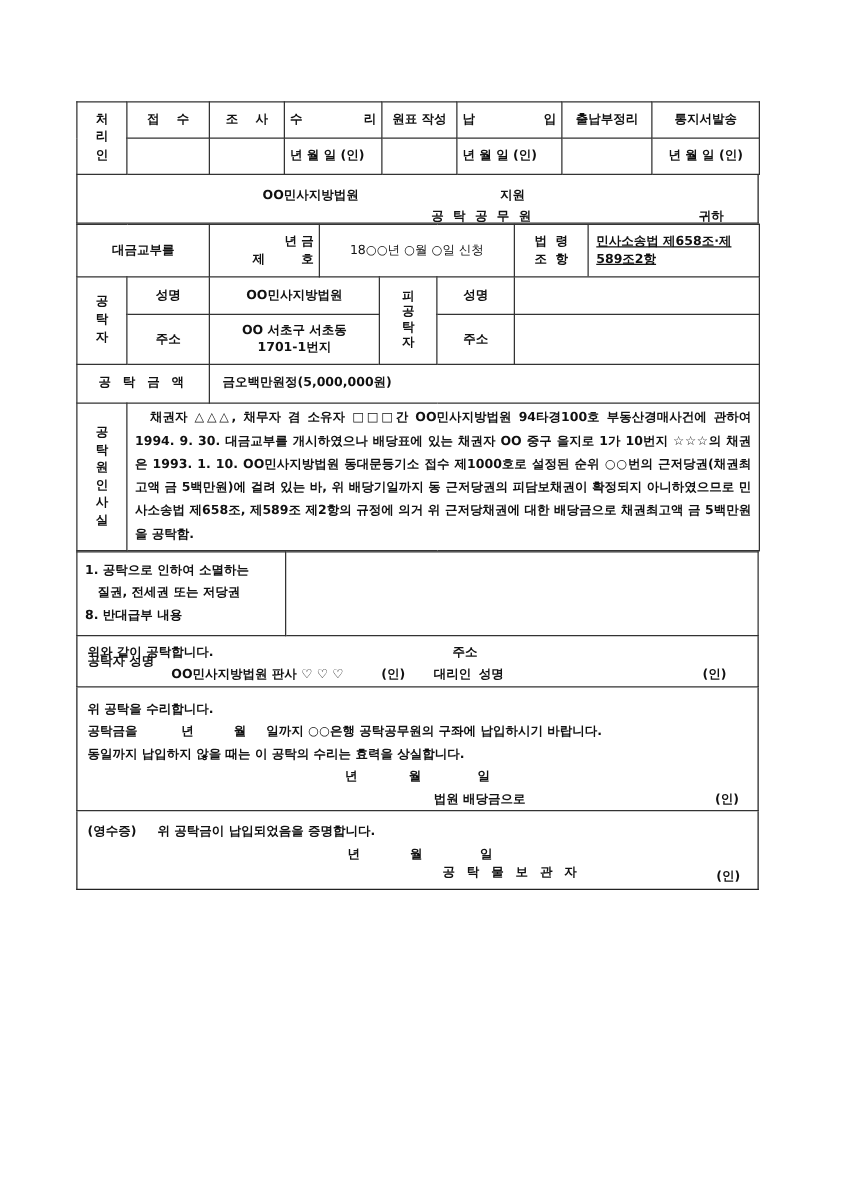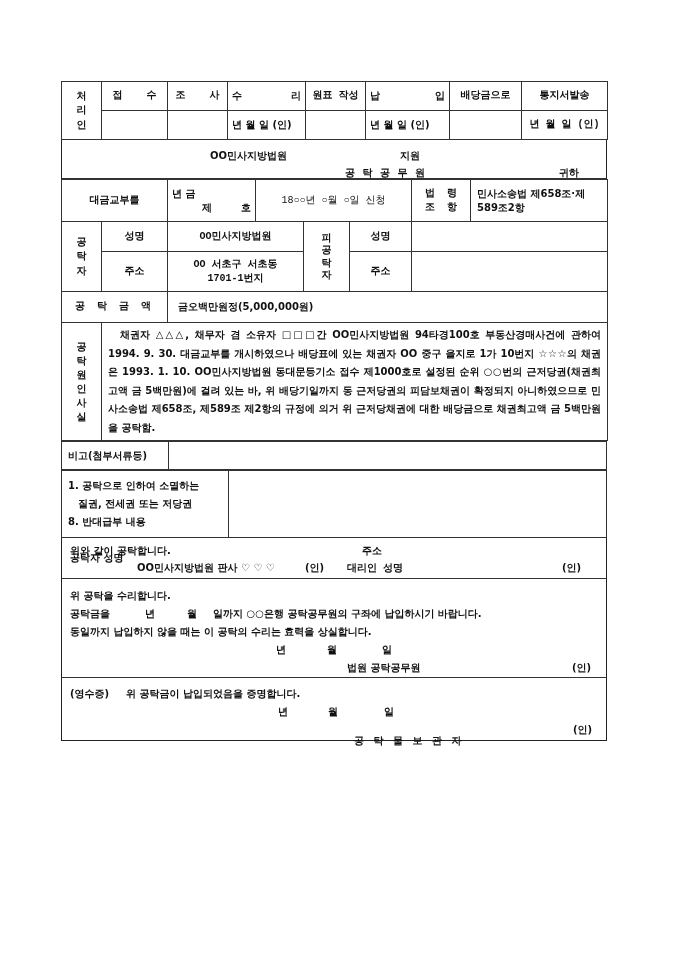--- a/index.html
+++ b/index.html
@@ -1,22 +1,22 @@
 <!DOCTYPE html>
 <html><head>
 <meta charset="utf-8">
 <style>
   html, body { margin: 0; padding: 0; background: #ffffff; }
   body { width: 680px; height: 962px; position: relative; font-family: "DejaVu Sans", "Liberation Sans", sans-serif; color: #111; }
   .form { position: absolute; left: 61px; top: 81px; width: 546px; }
   table { border-collapse: collapse; width: 100%; table-layout: fixed; }
   td { border: 1px solid #333; font-size: 10px; padding: 0 4px; vertical-align: middle; line-height: 1.35; }
   .outer { border: 1.5px solid #222; }
-  .c { text-align: center; font-family: Liberation Mono, monospace; }
-  .r { }
+  .c { text-align: center; }
+  .r { text-align: right; }
   .b { font-weight: bold; }
   .spread { display: flex; justify-content: space-between; }
   .vert { text-align: center; line-height: 1.45; font-weight: bold; }
   .sec { border: 1px solid #333; border-top: none; font-size: 10px; padding: 6px 8px; }
   .abs { position: absolute; }
   .narr { font-size: 10px; line-height: 18.5px; text-align: justify; padding: 3px 6px; }
   .narr p { margin: 0; text-indent: 12px; }
   .u { }
 </style>
 </head>
@@ -50,21 +50,21 @@
               <span>리</span>
             </div>
       </td>
       <td class="c b">원표 작성</td>
       <td class="b">
         <div class="spread">
               <span>납</span>
               <span>입</span>
             </div>
       </td>
-      <td class="c b">배당금으로</td>
+      <td class="c b">출납부정리</td>
       <td class="c b">통지서발송</td>
     </tr>
     <tr style="height:29px">
       <td></td>
       <td></td>
       <td class="b" style="white-space:nowrap">년 월 일 (인)</td>
       <td></td>
       <td class="b" style="white-space:nowrap">년 월 일 (인)</td>
       <td></td>
       <td class="c b" style="white-space:nowrap">년 월 일 (인)</td>
@@ -99,21 +99,21 @@
               <span>호</span>
             </div>
       </td>
       <td colspan="3" class="c">18○○년 ○월 ○일 신청</td>
       <td style="padding:0">
         <div style="display:flex; height:41px;">
           <div class="c b" style="width:58px; border-right:1px solid #333; display:flex; flex-direction:column; justify-content:center;">
             <div style="white-space:pre">법  령</div>
             <div style="white-space:pre">조  항</div>
           </div>
-          <div class="b" style="flex:1; padding:2px 6px; display:flex; align-items:center;">민사소송법 제658조·제589조2항</div>
+          <div class="b" style="flex:1; padding:2px 6px; display:flex; align-items:center;text-decoration:underline;">민사소송법 제658조·제589조2항</div>
         </div>
       </td>
     </tr>
     <tr style="height:30px">
       <td rowspan="2" class="vert">
         <div>공</div>
         <div>탁</div>
         <div>자</div>
       </td>
       <td class="c b">성명</td>
@@ -149,32 +149,20 @@
         <div>사</div>
         <div>실</div>
       </td>
       <td colspan="6" class="narr b">
         <p><span>채권자 △△△, 채무자 겸 소유자 □□□간 OO민사지방법원 94타경100호 부동산경매사건에 관하여 1994. 9. 30. 대금교부를 개시하였으나 배당표에 있는 채권자 OO 중구 을지로 1가 10번지 ☆☆☆의 채권은 1993. 1. 10. OO민사지방법원 동대문등기소 접수 제1000호로 설정된 순위 ○○번의 근저당권(채권최고액 금 5백만원)에 걸려 있는 바, 위 배당기일까지 동 근저당권의 피담보채권이 확정되지 아니하였</span><span class="u">으므로</span><span> 민사소송법 제658조, 제589조 제2항의 규정에 의거 위 근저당채권에 대한 배당금으로 채권최고액 금 5백만원을 공탁함.</span></p>
       </td>
     </tr>
   </tbody>
     </table>
 
-  <table style="border-left:1.5px solid #222; border-right:1.5px solid #222;">
-    <colgroup>
-        <col style="width:107px">
-        <col>
-      </colgroup>
-    <tbody>
-        <tr style="height:28px">
-      <td class="b" style="padding-left:6px; white-space:nowrap">비고(첨부서류등)</td>
-      <td></td>
-    </tr>
-  </tbody>
-    </table>
   <table style="border-left:1.5px solid #222; border-right:1.5px solid #222;">
     <colgroup>
         <col style="width:167px">
         <col>
       </colgroup>
     <tbody>
         <tr style="height:67px">
       <td class="b" style="padding-left:6px; line-height:18px">
         <div style="white-space:nowrap">1. 공탁으로 인하여 소멸하는</div>
         <div style="padding-left:10px">질권, 전세권 또는 저당권</div>
@@ -199,27 +187,27 @@
   <div class="sec b" style="height:98px; border-left:1.5px solid #222; border-right:1.5px solid #222; position:relative; padding:0;">
     <span class="abs" style="left:8px; top:10px">위 공탁을 수리합니다.</span>
     <span class="abs" style="left:8px; top:28px">공탁금을</span>
     <span class="abs" style="left:83px; top:28px">년</span>
     <span class="abs" style="left:125px; top:28px">월</span>
     <span class="abs" style="left:151px; top:28px; white-space:nowrap">일까지 ○○은행 공탁공무원의 구좌에 납입하시기 바랍니다.</span>
     <span class="abs" style="left:8px; top:46px; white-space:nowrap">동일까지 납입하지 않을 때는 이 공탁의 수리는 효력을 상실합니다.</span>
     <span class="abs" style="left:214px; top:64px">년</span>
     <span class="abs" style="left:265px; top:64px">월</span>
     <span class="abs" style="left:320px; top:64px">일</span>
-    <span class="abs" style="left:285px; top:82px">법원 공탁공무원</span>
+    <span class="abs" style="left:285px; top:82px">법원 배당금으로</span>
     <span class="abs" style="left:510px; top:82px">(인)</span>
   </div>
 
   <div class="sec b" style="height:62px; border-left:1.5px solid #222; border-right:1.5px solid #222; border-bottom:1.5px solid #222; position:relative; padding:0;">
     <span class="abs" style="left:8px; top:9px">(영수증)</span>
     <span class="abs" style="left:64px; top:9px">위 공탁금이 납입되었음을 증명합니다.</span>
     <span class="abs" style="left:216px; top:27px">년</span>
     <span class="abs" style="left:266px; top:27px">월</span>
     <span class="abs" style="left:322px; top:27px">일</span>
-    <span class="abs" style="left:292px; top:56px; letter-spacing:3px">공 탁 물 보 관 자</span>
+    <span class="abs" style="left:292px; top:42px; letter-spacing:3px">공 탁 물 보 관 자</span>
     <span class="abs" style="left:511px; top:45px">(인)</span>
   </div>
 
 </div>
 
 </body></html>

